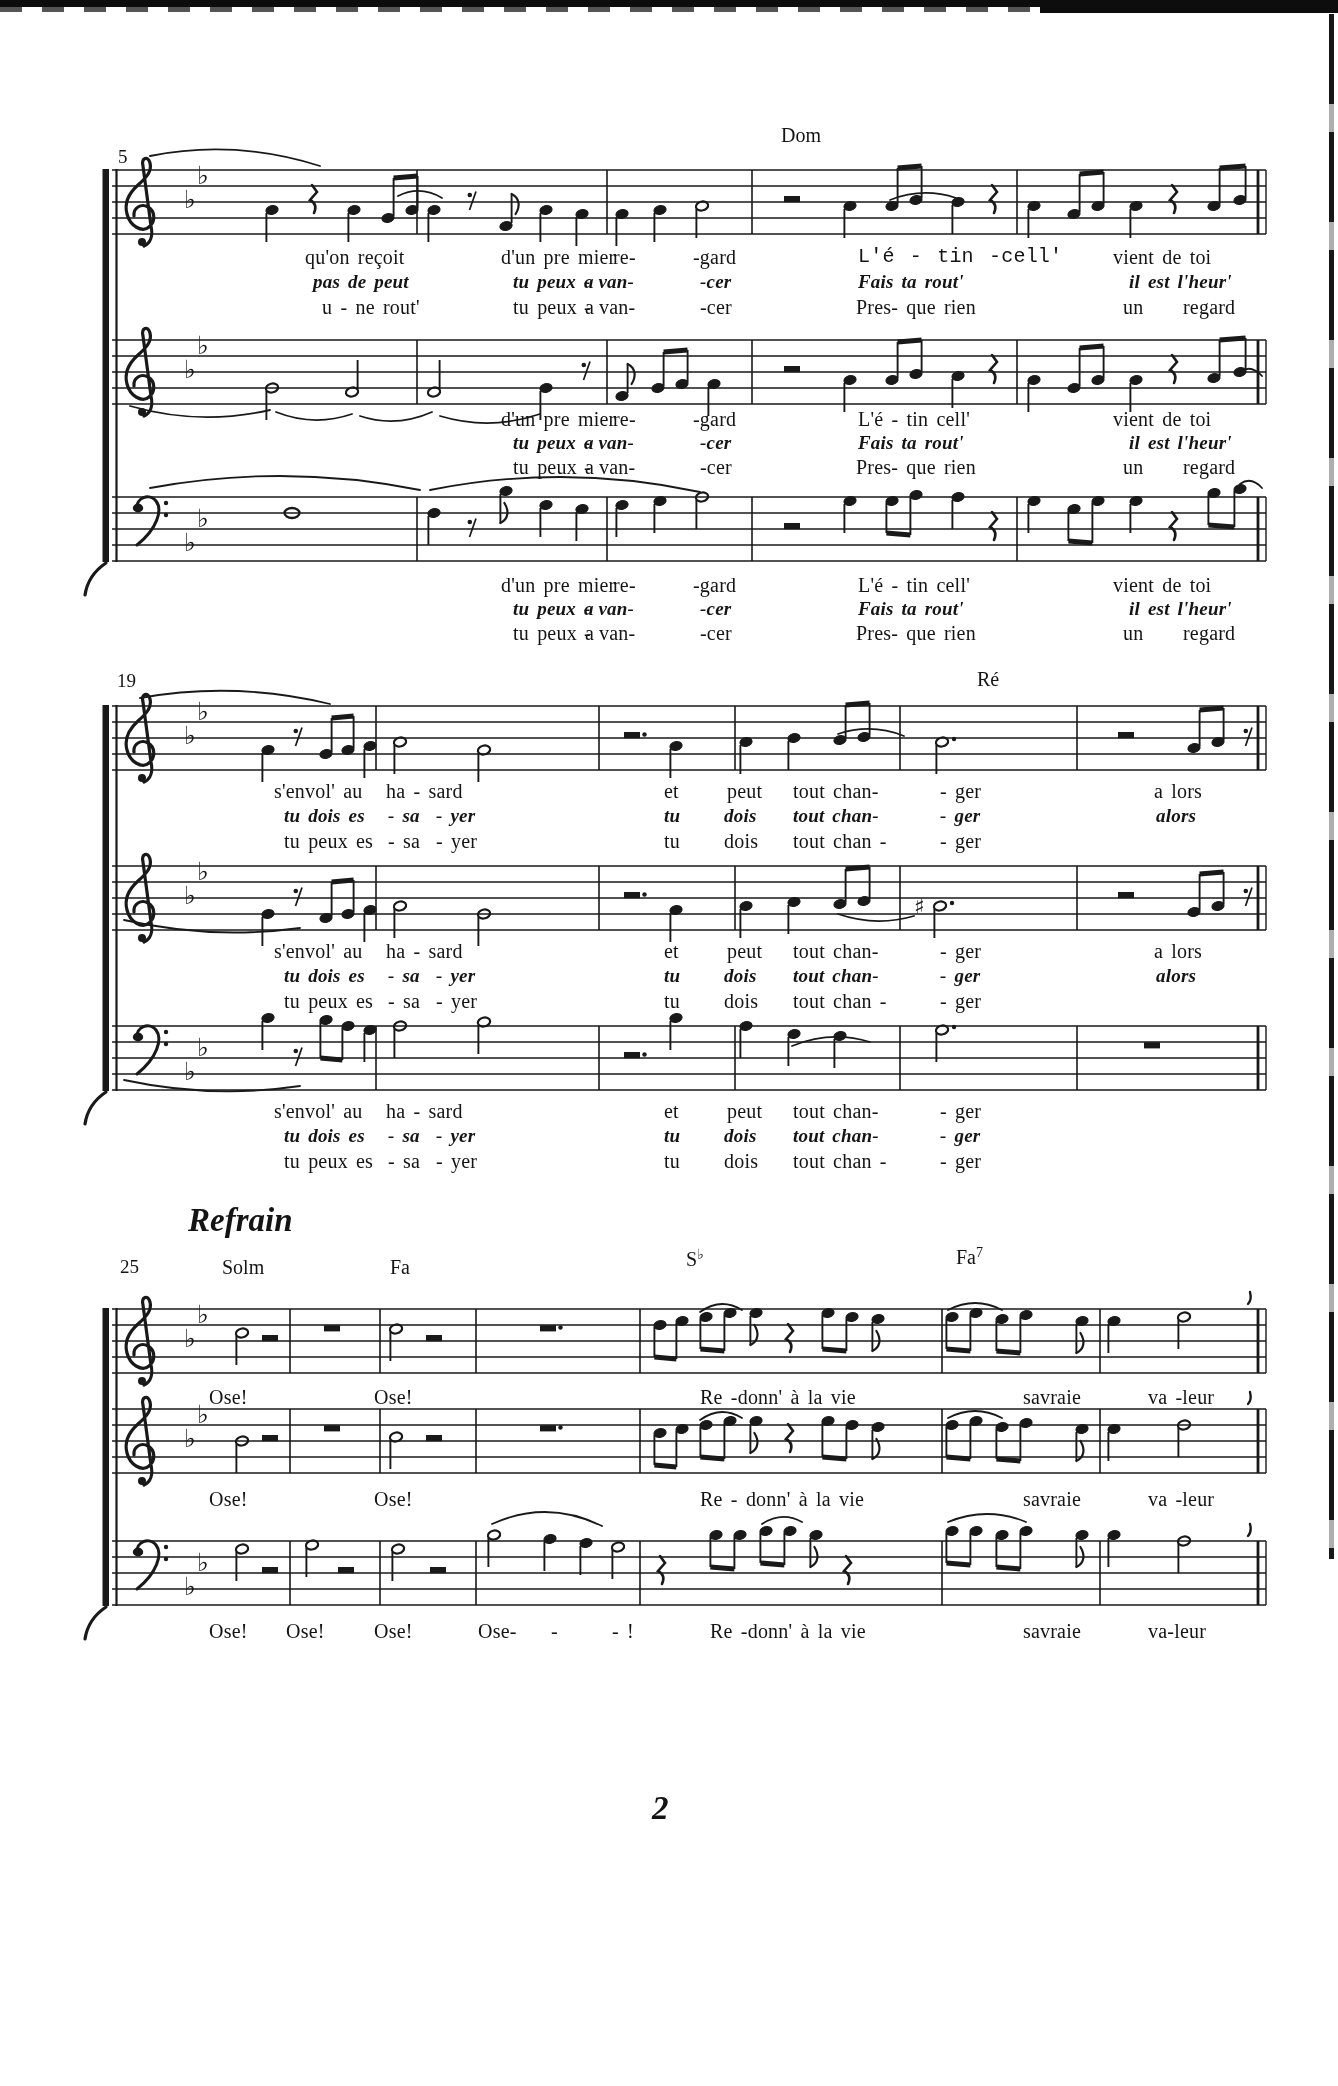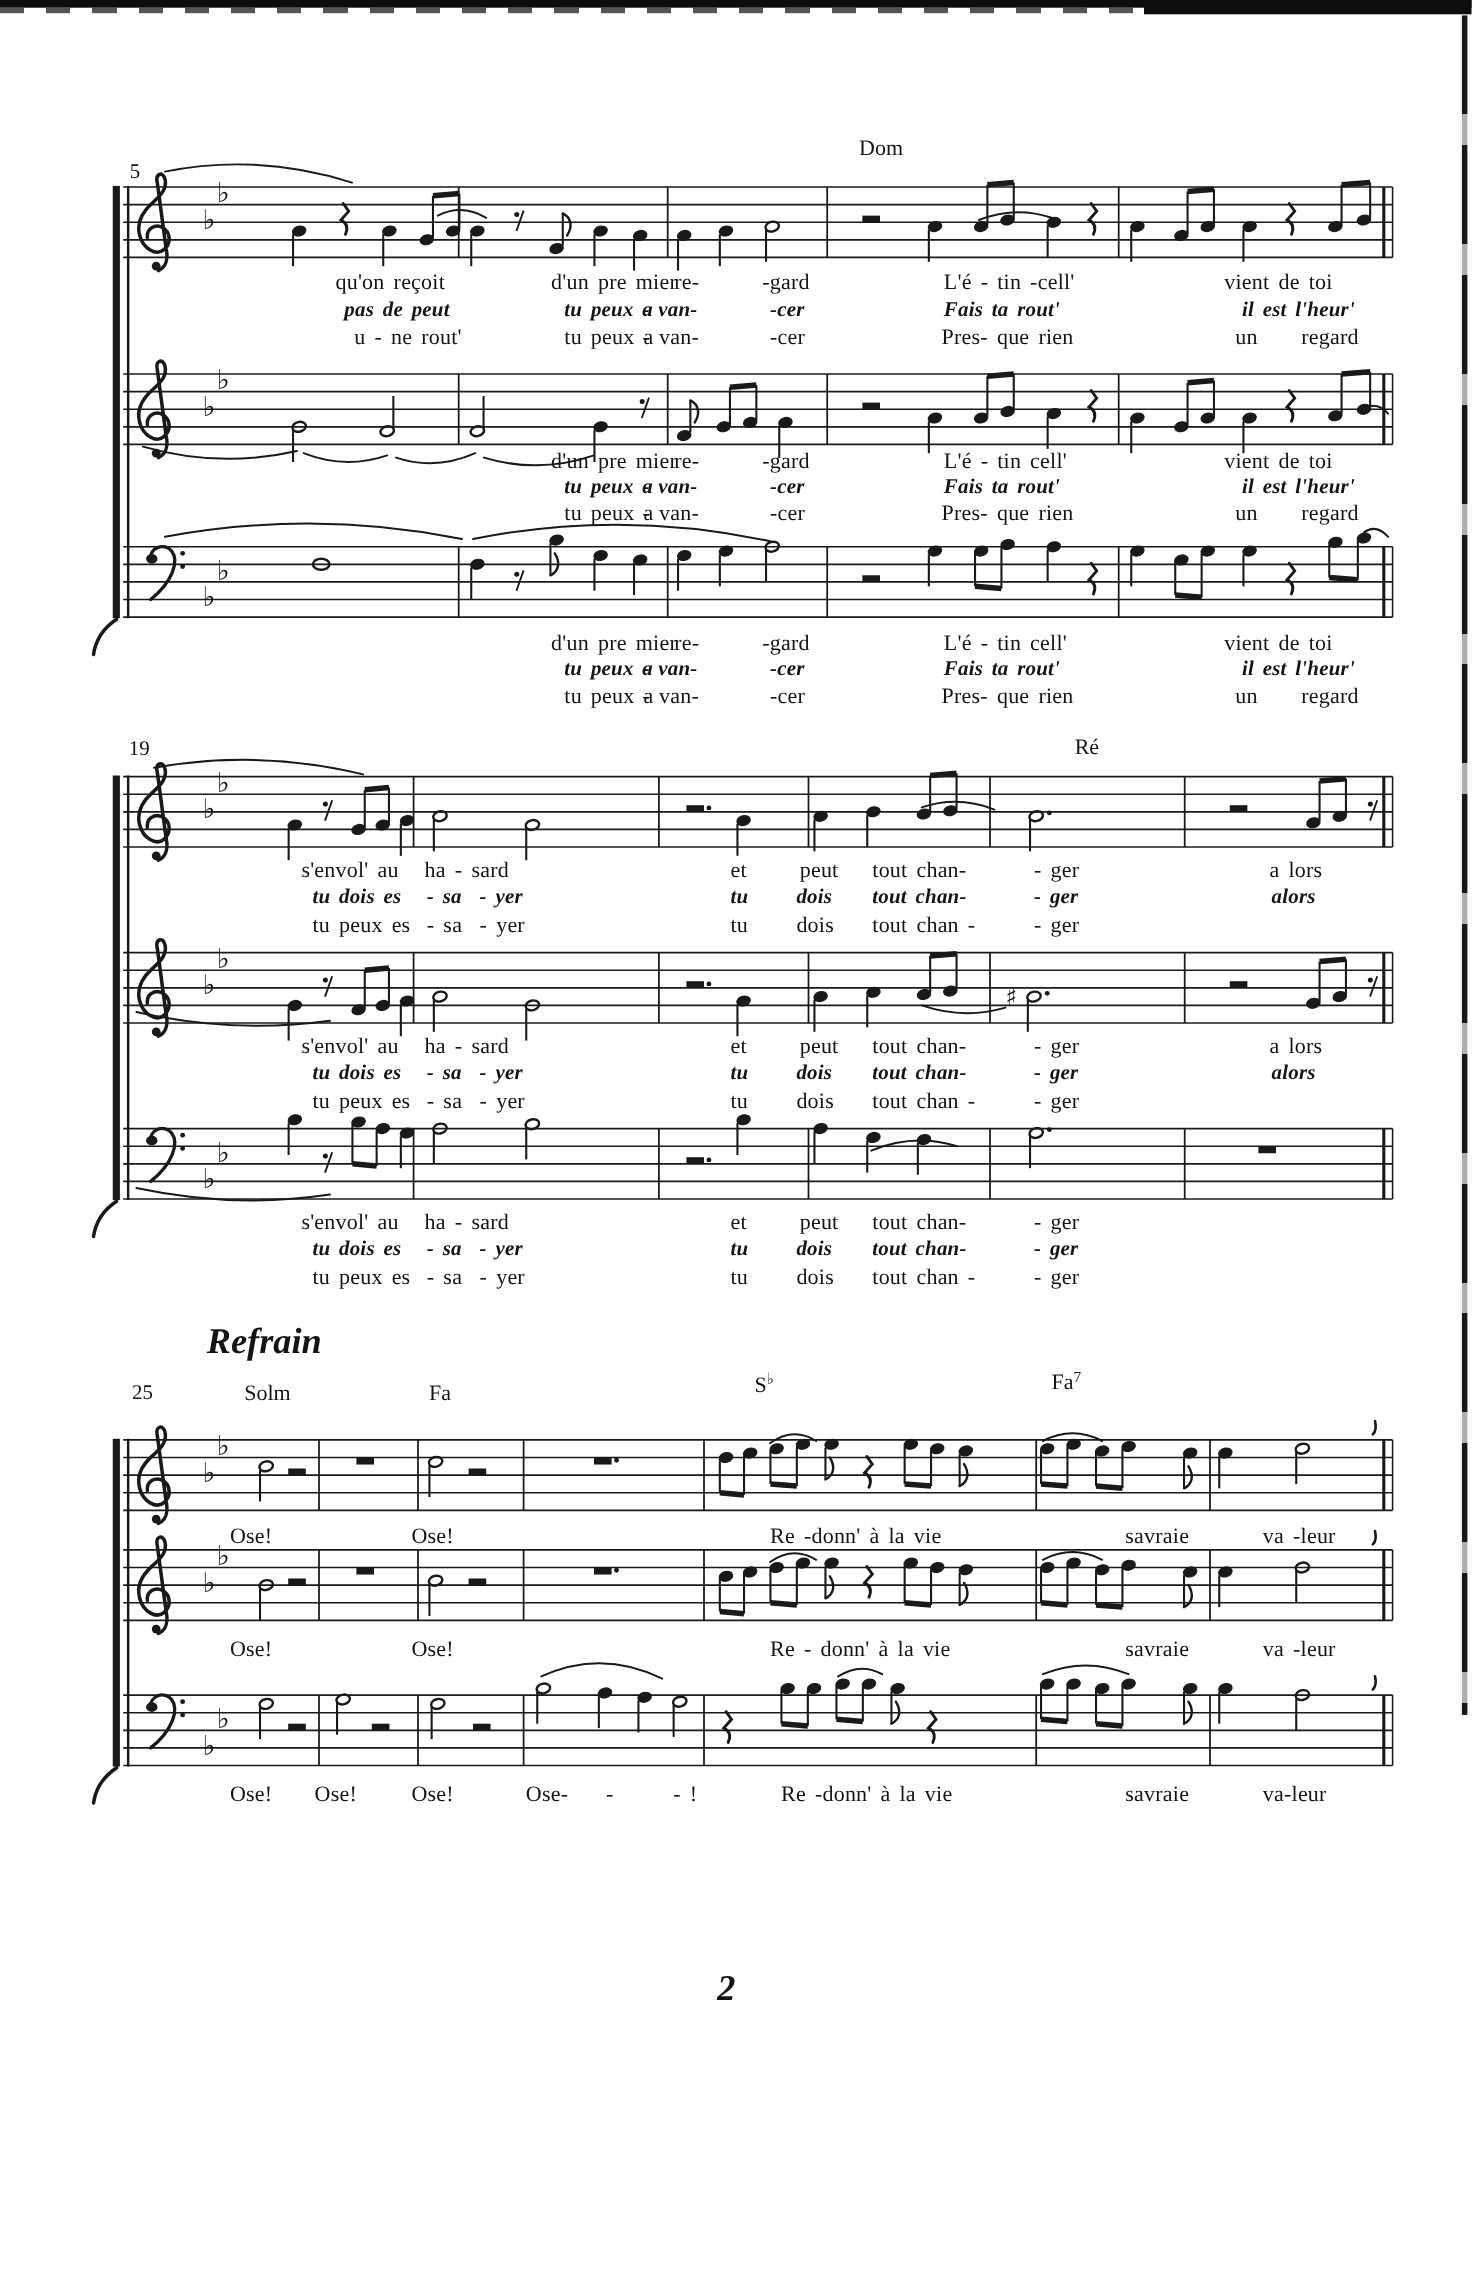--- a/index.html
+++ b/index.html
@@ -702,21 +702,21 @@
   <div class="refrain">Refrain</div>
 
   <div class="pagenum">2</div>
 
   <div id="overlay">
       <span class="chord" style="left: 781px; top: 124px;"><span>Dom</span><span class="sup"></span></span>
       <span class="lyric" style="left: 305px; top: 246px;">qu'on reçoit</span>
       <span class="lyric" style="left: 501px; top: 246px;">d'un pre mier</span>
       <span class="lyric" style="left: 613px; top: 246px;">re-</span>
       <span class="lyric" style="left: 693px; top: 246px;">-gard</span>
-      <span class="lyric" style="left: 858px; top: 246px;">L'é - tin -cell'</span>
+      <span class="lyric" style="left: 858px; top: 246px; font-family: Liberation Mono, monospace;">L'é - tin -cell'</span>
       <span class="lyric" style="left: 1113px; top: 246px;">vient de toi</span>
       <span class="lyric italic" style="left: 313px; top: 271px;">pas de peut</span>
       <span class="lyric italic" style="left: 513px; top: 271px;">tu peux a</span>
       <span class="lyric italic" style="left: 584px; top: 271px;">- van-</span>
       <span class="lyric italic" style="left: 700px; top: 271px;">-cer</span>
       <span class="lyric italic" style="left: 858px; top: 271px;">Fais ta rout'</span>
       <span class="lyric italic" style="left: 1129px; top: 271px;">il est l'heur'</span>
       <span class="lyric" style="left: 322px; top: 296px;">u - ne rout'</span>
       <span class="lyric" style="left: 513px; top: 296px;">tu peux a</span>
       <span class="lyric" style="left: 584px; top: 296px;">- van-</span>

